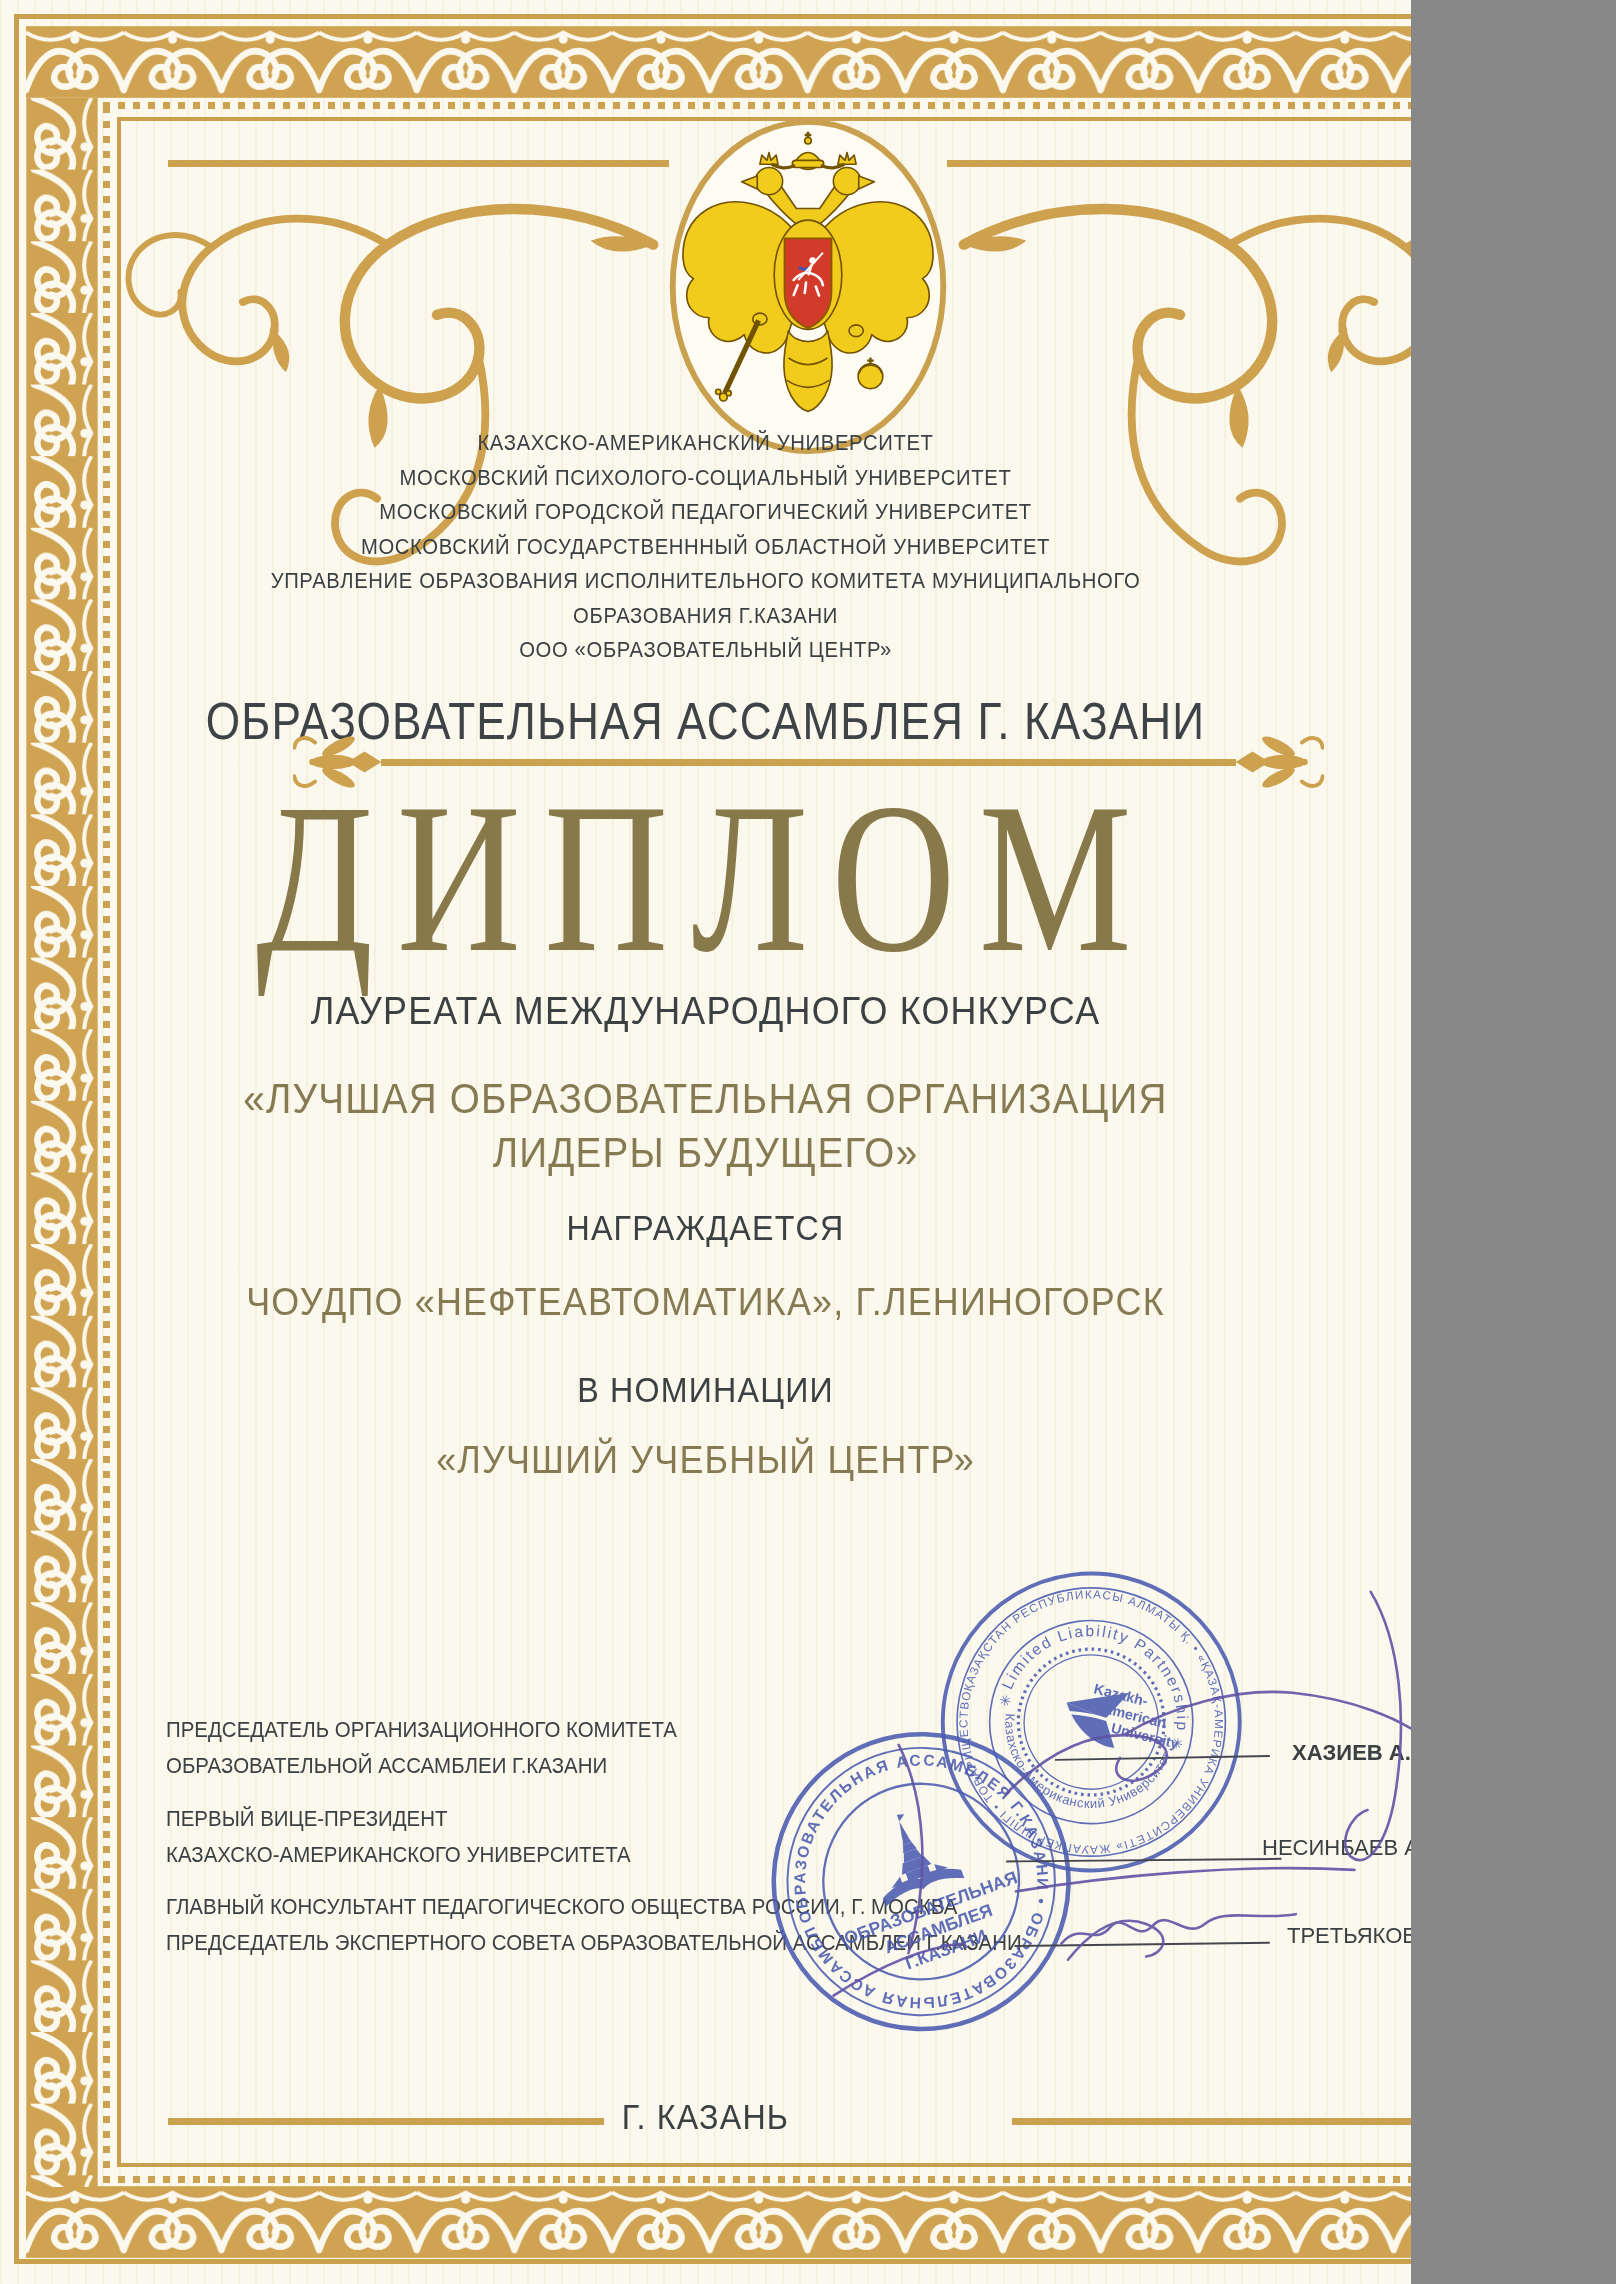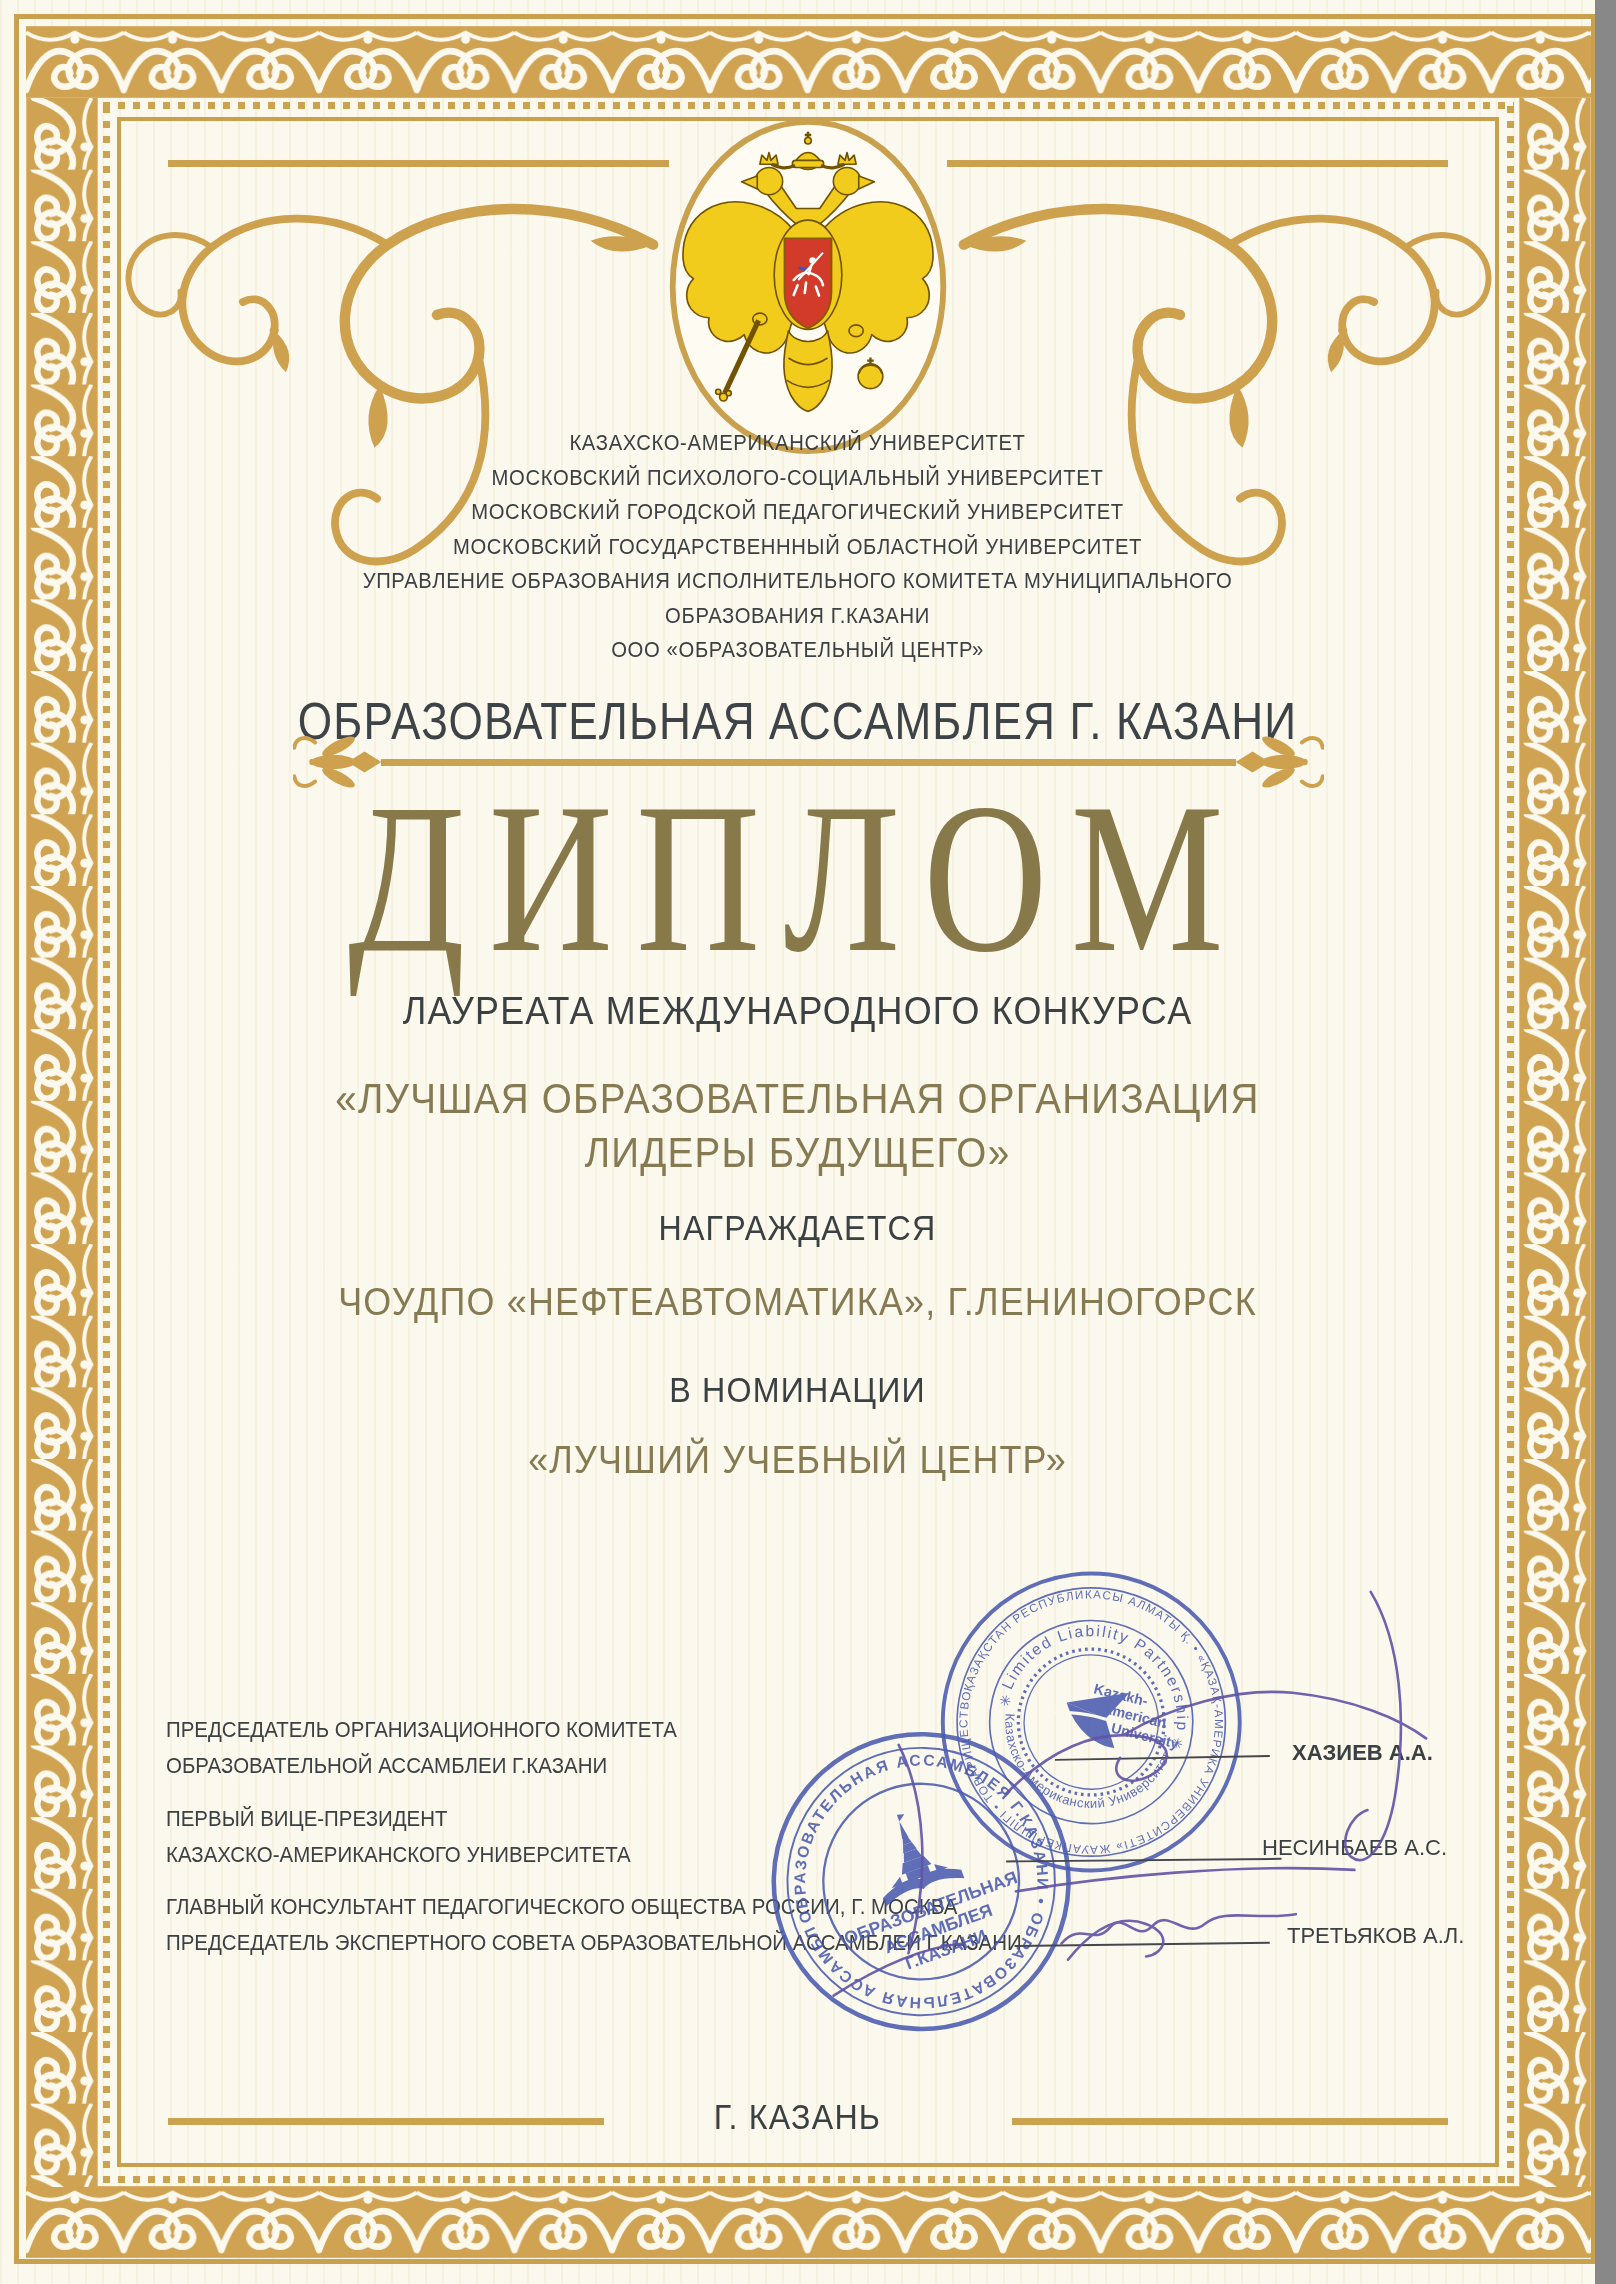--- a/index.html
+++ b/index.html
@@ -1,16 +1,16 @@
 <!DOCTYPE html>
 <html style="font-size:10.4px"><head>
 <meta charset="utf-8">
 <style>
   html,body{margin:0;padding:0;background:#888;}
-  #page{position:relative;width:1595px;height:2284px;background:#FBF8EE;overflow:hidden;
+  #page{position:relative;width:1411px;height:2284px;background:#FBF8EE;overflow:hidden;
         font-family:"Liberation Sans",sans-serif;}
   .stripes{position:absolute;inset:0;
      background:repeating-linear-gradient(90deg,rgba(220,202,150,0.16) 0 2px,rgba(0,0,0,0) 2px 17px);}
   
   .outer-line{position:absolute;left:14.3px;top:14.3px;width:1582px;height:2250px;border:5.9px solid #C9A14E;box-sizing:border-box;}
   .inner-line{position:absolute;left:117px;top:117px;width:1382px;height:2050px;border:4.6px solid #C9A14E;box-sizing:border-box;}
   .dot-h{position:absolute;height:6.5px;background:repeating-linear-gradient(90deg,#CBA24F 0 7.2px,rgba(0,0,0,0) 7.2px 15px);}
   .dot-v{position:absolute;width:6.5px;background:repeating-linear-gradient(0deg,#CBA24F 0 7.2px,rgba(0,0,0,0) 7.2px 15px);}
   .band{position:absolute;}
   

